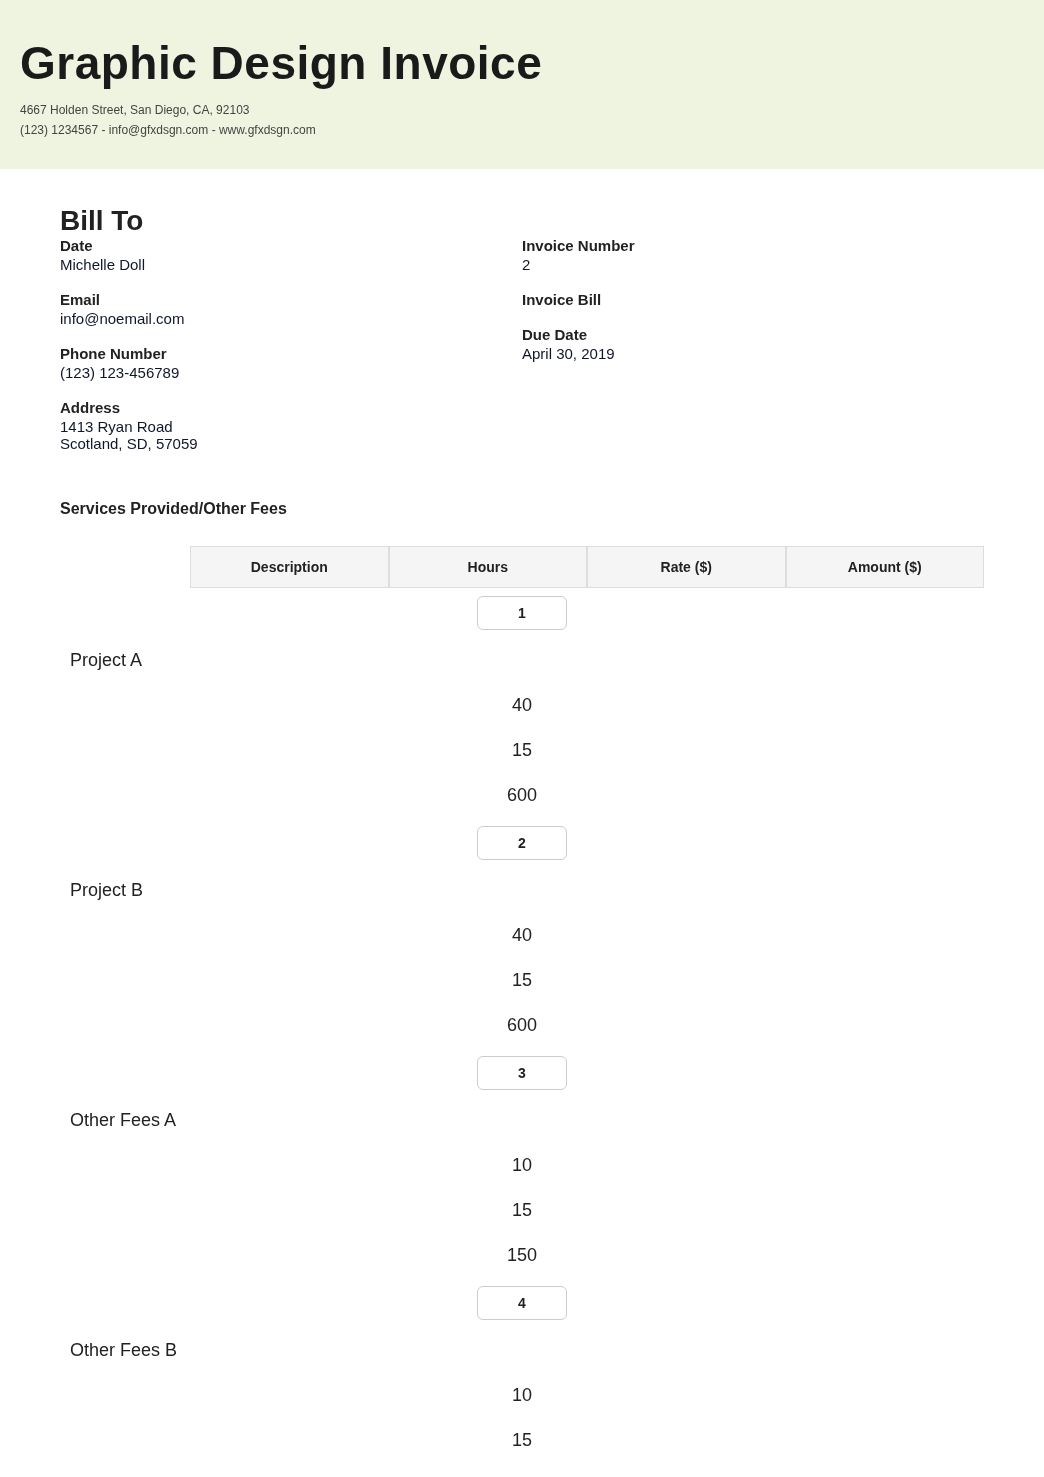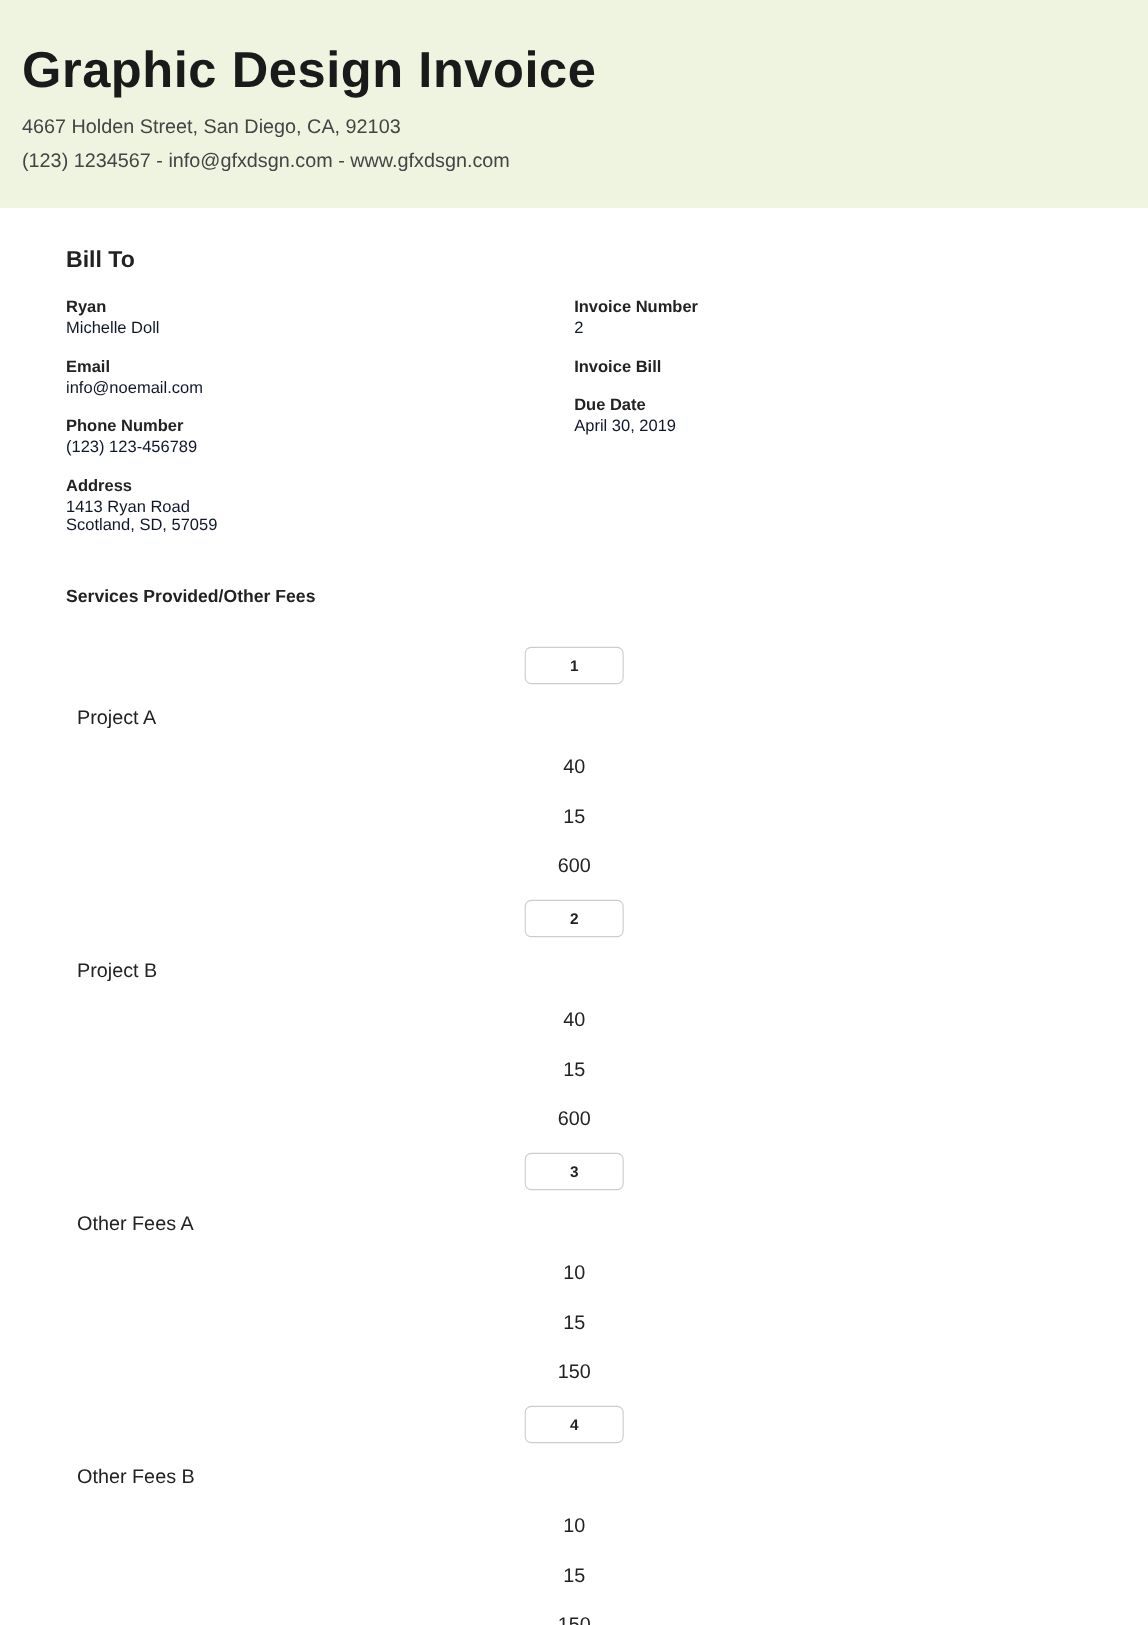--- a/index.html
+++ b/index.html
@@ -16,34 +16,33 @@
       text-align: left;
       padding: 36px 20px 28px;
     }
     .header h1 {
       font-size: 46px;
       font-weight: 900;
       color: #1a1a1a;
       letter-spacing: 0.5px;
     }
     .header .address {
-      font-size: 18px;
+      font-size: 12px;
       color: #444;
       margin-top: 10px;
       line-height: 1.7;
     }
 
     .content {
       padding: 36px 60px;
     }
 
     .bill-to-title {
-      font-size: 21px;
+      font-size: 28px;
       font-weight: 900;
-      margin-bottom: 22px;
     }
 
     .client-info {
       display: flex;
       gap: 0;
       margin-bottom: 30px;
     }
     .client-left {
       flex: 1;
     }
@@ -125,21 +124,21 @@
   </div>
 </div>
 
 <div class="content">
 
   <div class="bill-to-title">Bill To</div>
 
   <div class="client-info">
     <div class="client-left">
       <div class="info-block">
-        <div class="info-label">Ryan</div>
+        <div class="info-label">Date</div>
         <div class="info-value">Michelle Doll</div>
       </div>
       <div class="info-block">
         <div class="info-label">Email</div>
         <div class="info-value">info@noemail.com</div>
       </div>
       <div class="info-block">
         <div class="info-label">Phone Number</div>
         <div class="info-value">(123) 123-456789</div>
       </div>
@@ -160,20 +159,27 @@
       <div class="info-block">
         <div class="info-label">Due Date</div>
         <div class="info-value">April 30, 2019</div>
       </div>
     </div>
   </div>
 
   <div class="section-title">Services Provided/Other Fees</div>
 
   <div class="table-wrapper">
+    <div class="table-inner">
+      <div class="th-empty"></div>
+      <div class="th-cell">Description</div>
+      <div class="th-cell">Hours</div>
+      <div class="th-cell">Rate ($)</div>
+      <div class="th-cell">Amount ($)</div>
+    </div>
 
     <div id="table-body"><div style="display: contents;"><div class="td-num-wrap">
             <div class="td-num-inner">1</div>
           </div><div class="td-cell desc">Project A</div><div class="td-cell">40</div><div class="td-cell">15</div><div class="td-cell">600</div></div><div style="display: contents;"><div class="td-num-wrap">
             <div class="td-num-inner">2</div>
           </div><div class="td-cell desc">Project B</div><div class="td-cell">40</div><div class="td-cell">15</div><div class="td-cell">600</div></div><div style="display: contents;"><div class="td-num-wrap">
             <div class="td-num-inner">3</div>
           </div><div class="td-cell desc">Other Fees A</div><div class="td-cell">10</div><div class="td-cell">15</div><div class="td-cell">150</div></div><div style="display: contents;"><div class="td-num-wrap">
             <div class="td-num-inner">4</div>
           </div><div class="td-cell desc">Other Fees B</div><div class="td-cell">10</div><div class="td-cell">15</div><div class="td-cell">150</div></div><div style="display: contents;"><div class="td-num-wrap">

